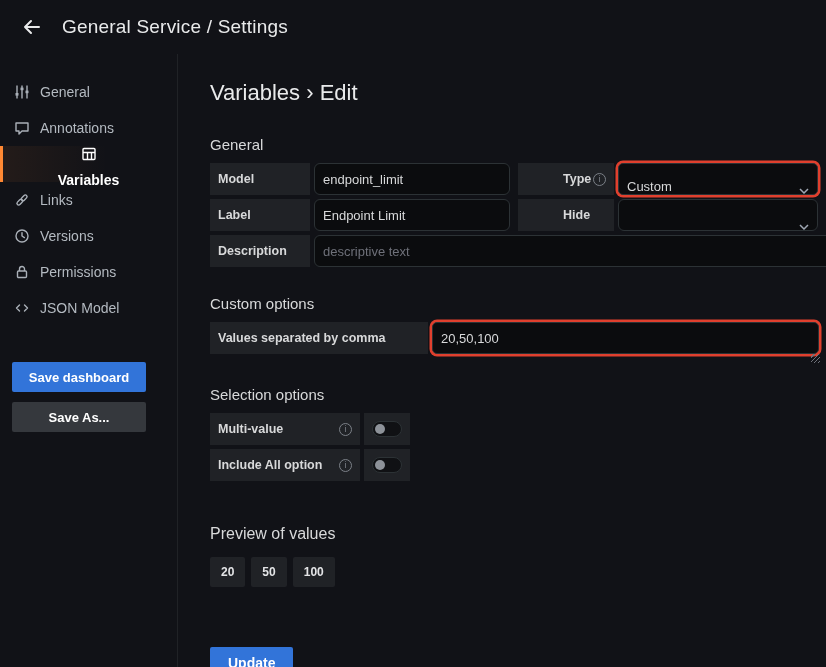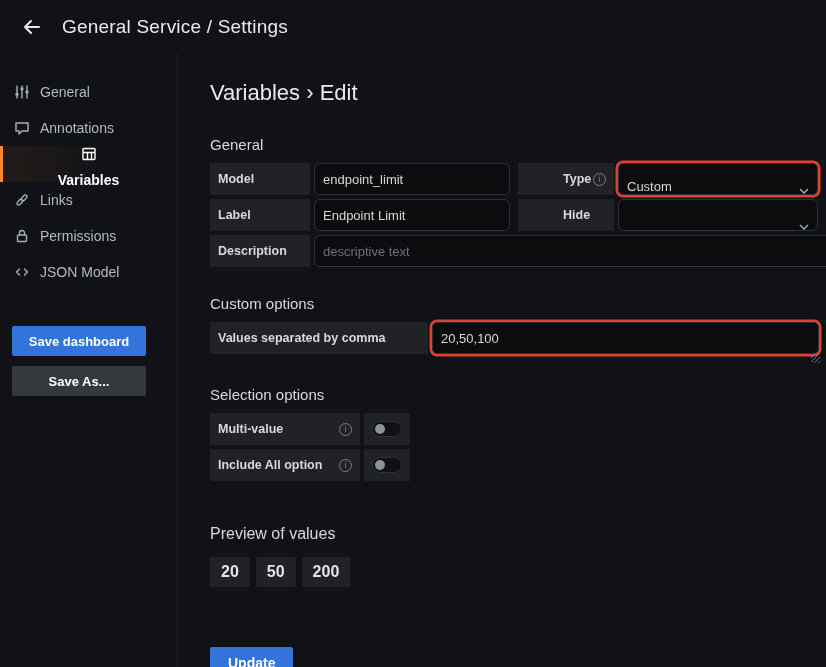--- a/index.html
+++ b/index.html
@@ -98,21 +98,21 @@
     border: 1px solid #2c3235; position: relative;
   }
   .knob {
     position: absolute; left: 2px; top: 2px; width: 10px; height: 10px;
     border-radius: 50%; background: #8d9299;
   }
 
   
   .chips { display: flex; gap: 6px; margin-top: 14px; }
   .chip {
-    background: #202226; color: #e3e4e6; font-size: 16px; font-weight: 600;
+    background: #202226; color: #e3e4e6; font-size: 12px; font-weight: 600;
     padding: 0 11px; height: 30px; display: flex; align-items: center;
     border-radius: 2px;
   }
 
   .update-btn {
     margin-top: 34px; height: 32px; padding: 0 18px; background: #3274d9;
     border: none; border-radius: 2px; color: #fff; font-size: 14px;
     font-weight: 600; font-family: inherit; cursor: pointer;
   }
 
@@ -166,20 +166,27 @@
       <div class="nav-item">
         <svg width="16" height="16" viewBox="0 0 16 16" fill="none" stroke="#aab0b8" stroke-width="1.4">
             <g transform="rotate(-45 8 8)">
               <rect x="1.6" y="6.3" width="6.6" height="3.4" rx="1.7"></rect>
               <rect x="7.8" y="6.3" width="6.6" height="3.4" rx="1.7"></rect>
             </g>
           </svg>
         <span>Links</span>
       </div>
 
+      <div class="nav-item">
+        <svg width="16" height="16" viewBox="0 0 16 16" fill="none" stroke="#aab0b8" stroke-width="1.4" stroke-linecap="round">
+            <circle cx="8" cy="8" r="6"></circle>
+            <path d="M8 4.6V8l2.4 1.6"></path>
+          </svg>
+        <span>Versions</span>
+      </div>
 
       <div class="nav-item">
         <svg width="16" height="16" viewBox="0 0 16 16" fill="none" stroke="#aab0b8" stroke-width="1.4">
             <rect x="3.5" y="7" width="9" height="6.5" rx="1"></rect>
             <path d="M5.5 7V5a2.5 2.5 0 015 0v2"></path>
           </svg>
         <span>Permissions</span>
       </div>
 
       <div class="nav-item">
@@ -293,20 +300,20 @@
           </div>
         </div>
       </div>
 
       
       <div class="section mt44">
         <h3 class="section-h" style="font-size:16px;">Preview of values</h3>
         <div class="chips">
           <span class="chip">20</span>
           <span class="chip">50</span>
-          <span class="chip">200</span>
+          <span class="chip">100</span>
         </div>
       </div>
 
       <button class="update-btn">Update</button>
     </main>
   </div>
 </div>
 
 </body></html>

